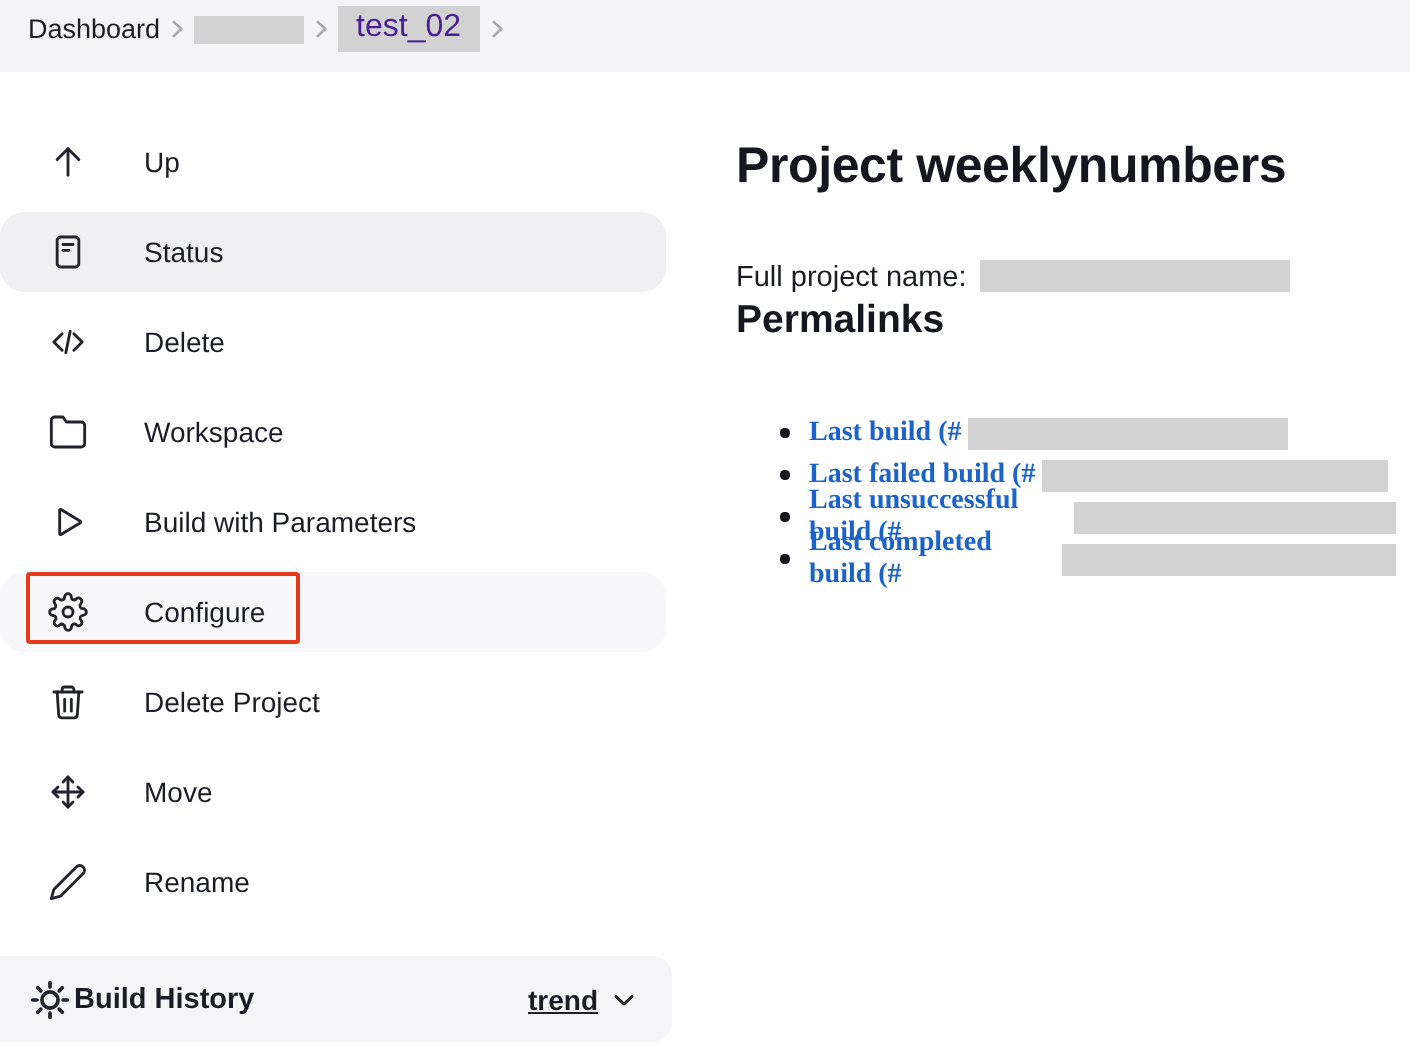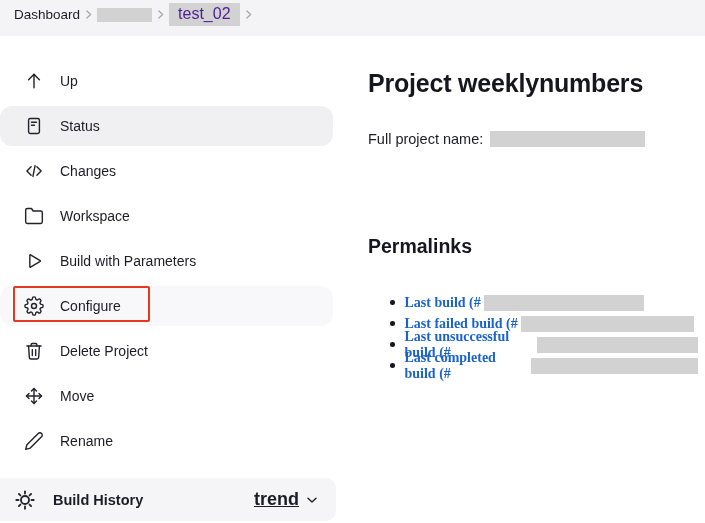--- a/index.html
+++ b/index.html
@@ -23,53 +23,53 @@
   .bc-redact { width:55px; height:14px; }
   .bc-current {
     background:#d2d2d2; color:#4c1d95; font-size:16px; font-weight:500;
     padding:1px 9px 2px; text-decoration:none; line-height:20px;
   }
 
   
   .sidebar { position:absolute; top:61px; left:0; width:333px; }
   .side-row {
     height:40px; margin-bottom:5px; display:flex; align-items:center;
-    padding-left:24px; gap:16px; border-radius:12px; text-decoration:none;
+    padding-left:24px; gap:28px; border-radius:12px; text-decoration:none;
     color:#1c1c26; cursor:pointer;
   }
   .side-row.selected { background:#f0f0f3; }
   .side-row.soft     { background:#f8f8fa; }
   .side-row .icon { width:20px; height:20px; flex:0 0 20px; }
   .side-row .icon svg { display:block; width:20px; height:20px; stroke:#23232b; fill:none; stroke-width:1.7; stroke-linecap:round; stroke-linejoin:round; }
   .side-label { font-size:14px; font-weight:500; }
 
   .annotation-box {
     position:absolute; left:13px; top:286px; width:137px; height:36px;
     border:2.5px solid #e5391d; border-radius:2px; z-index:6; pointer-events:none;
   }
 
   
   .bh-bar {
     position:absolute; left:0; top:478px; width:336px; height:43px;
     background:#f5f5f8; border-radius:0 10px 10px 0;
-    display:flex; align-items:center; padding:0 16px 0 14px; gap:17px;
+    display:flex; align-items:center; padding:0 16px 0 14px; gap:1px;
   }
   .bh-bar .icon { width:22px; height:22px; }
   .bh-bar .icon svg { display:block; width:22px; height:22px; stroke:#23232b; fill:none; stroke-width:2; stroke-linecap:round; stroke-linejoin:round; }
   .bh-label { font-size:14.5px; font-weight:700; color:#1c1c26; }
   .bh-trend { margin-left:auto; display:flex; align-items:center; gap:5px; text-decoration:none; cursor:pointer; }
-  .bh-trend-label { font-size:18px; font-weight:700; color:#1c1c26; text-decoration:underline; }
+  .bh-trend-label { font-size:14px; font-weight:700; color:#1c1c26; text-decoration:underline; }
   .bh-trend svg { display:block; width:16px; height:16px; stroke:#23232b; stroke-width:2.2; fill:none; stroke-linecap:round; stroke-linejoin:round; }
 
   
   .main { position:absolute; left:368px; top:68px; width:330px; }
   .page-title { font-size:25px; line-height:30px; font-weight:700; color:#16161f; letter-spacing:-0.2px; }
   .full-name { margin-top:31px; font-size:14.5px; line-height:20px; color:#1c1c26; }
   .full-name .redact { width:155px; height:16px; vertical-align:-3px; margin-left:7px; }
-  .section-title { margin-top:86px; font-size:19.5px; font-weight:700; color:#16161f; }
+  .section-title { font-size:19.5px; font-weight:700; color:#16161f; }
   .permalinks { margin-top:34px; list-style:none; margin-left:22px;font-family:Liberation Serif, serif; }
   .permalinks li { height:21px; display:flex; align-items:center; }
   .permalinks li::before { content:""; width:4.5px; height:4.5px; border-radius:50%; background:#16161f; margin-right:10px; flex:0 0 auto; }
   .permalink { display:flex; align-items:center; color:#1b63cb; font-size:14px; font-weight:600; text-decoration:none; cursor:pointer; }
   .permalink .redact { height:16px; margin-left:3px; }
 </style>
 </head>
 <body>
 
 <div class="screen">
@@ -119,21 +119,21 @@
     </a>
 
     <a class="side-row">
       <span class="icon">
           <svg viewBox="0 0 24 24">
             <polyline points="15.5 7 20.5 12 15.5 17"></polyline>
             <polyline points="8.5 7 3.5 12 8.5 17"></polyline>
             <path d="M13.3 5.5 10.7 18.5"></path>
           </svg>
         </span>
-      <span class="side-label">Changes</span>
+      <span class="side-label">Delete</span>
     </a>
 
     <a class="side-row">
       <span class="icon">
           <svg viewBox="0 0 24 24">
             <path d="M22 19a2 2 0 0 1-2 2H4a2 2 0 0 1-2-2V5a2 2 0 0 1 2-2h5l2 3h9a2 2 0 0 1 2 2z"></path>
           </svg>
         </span>
       <span class="side-label">Workspace</span>
     </a>

